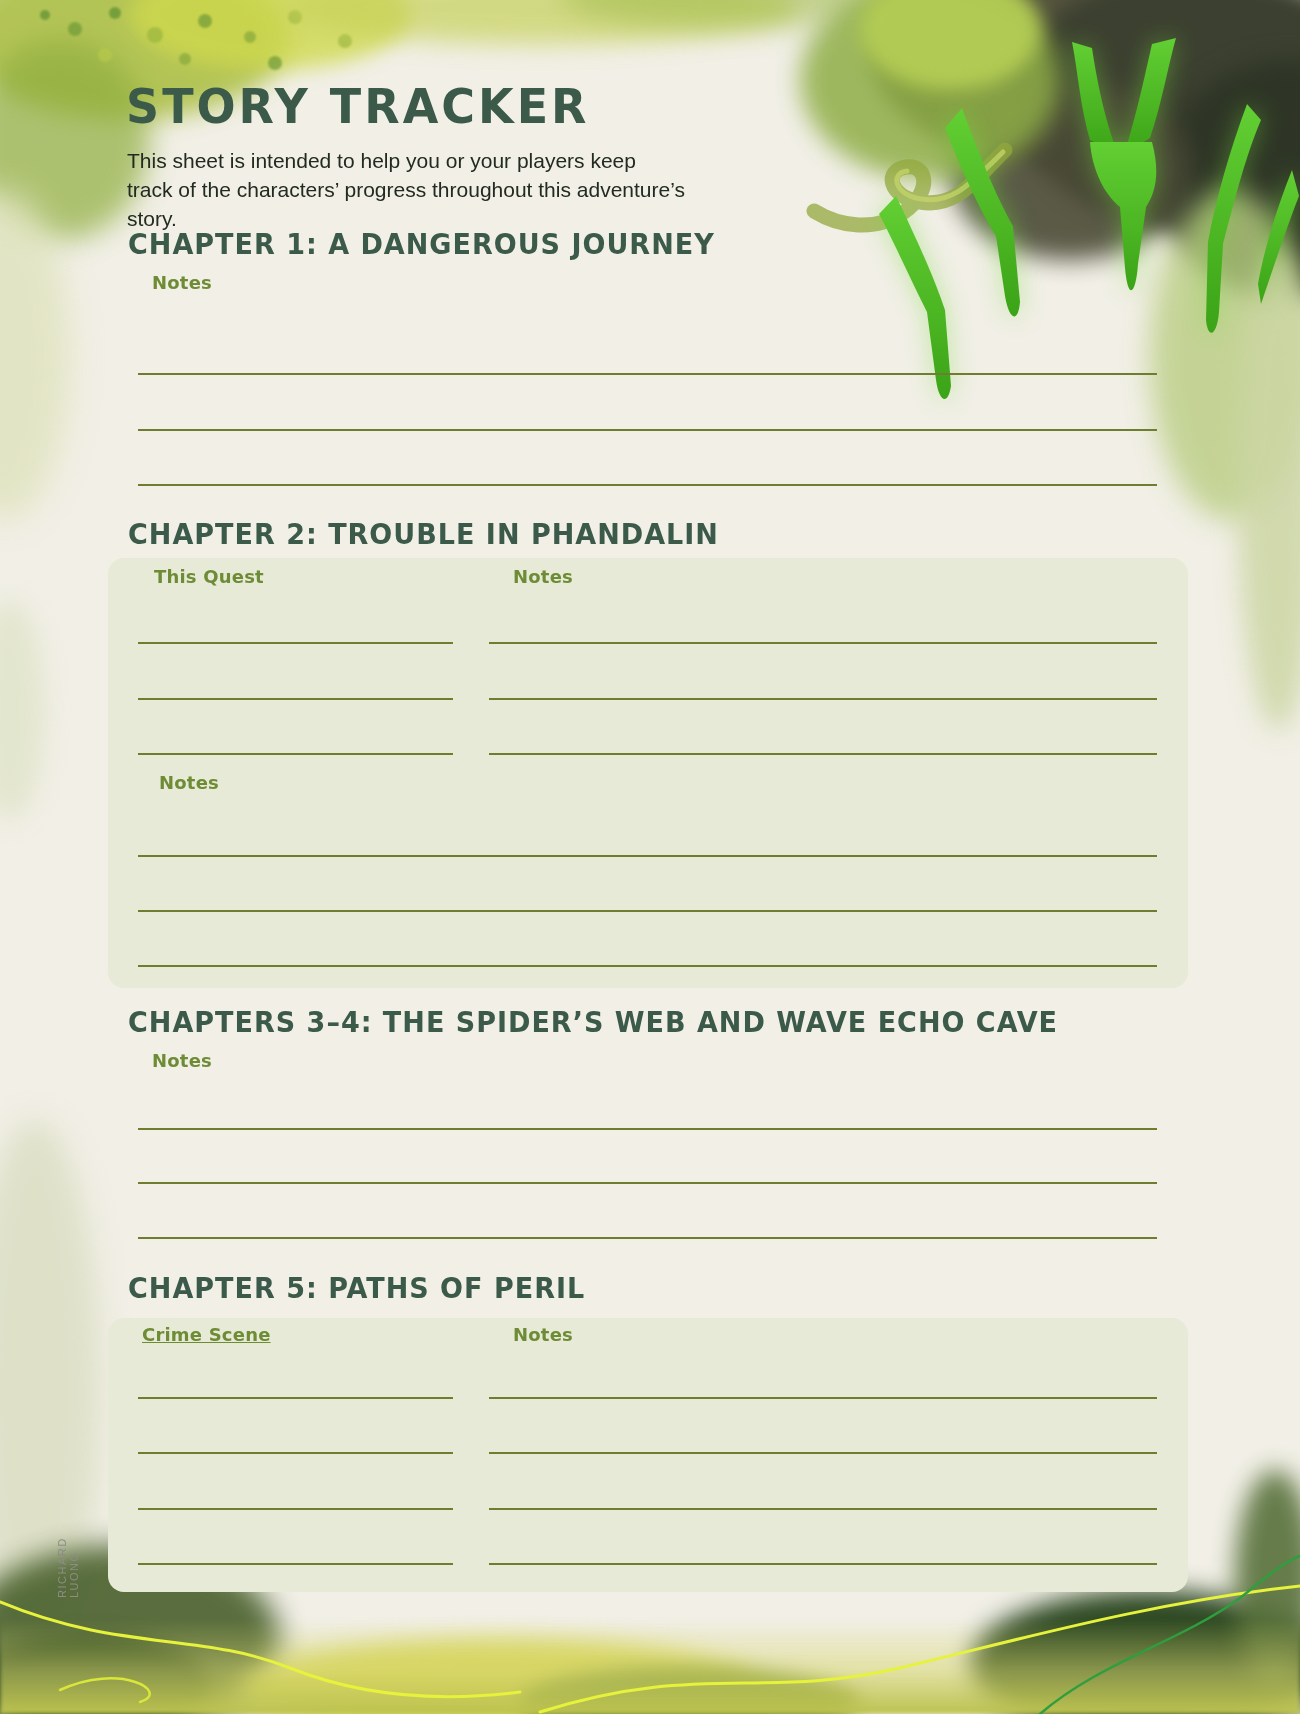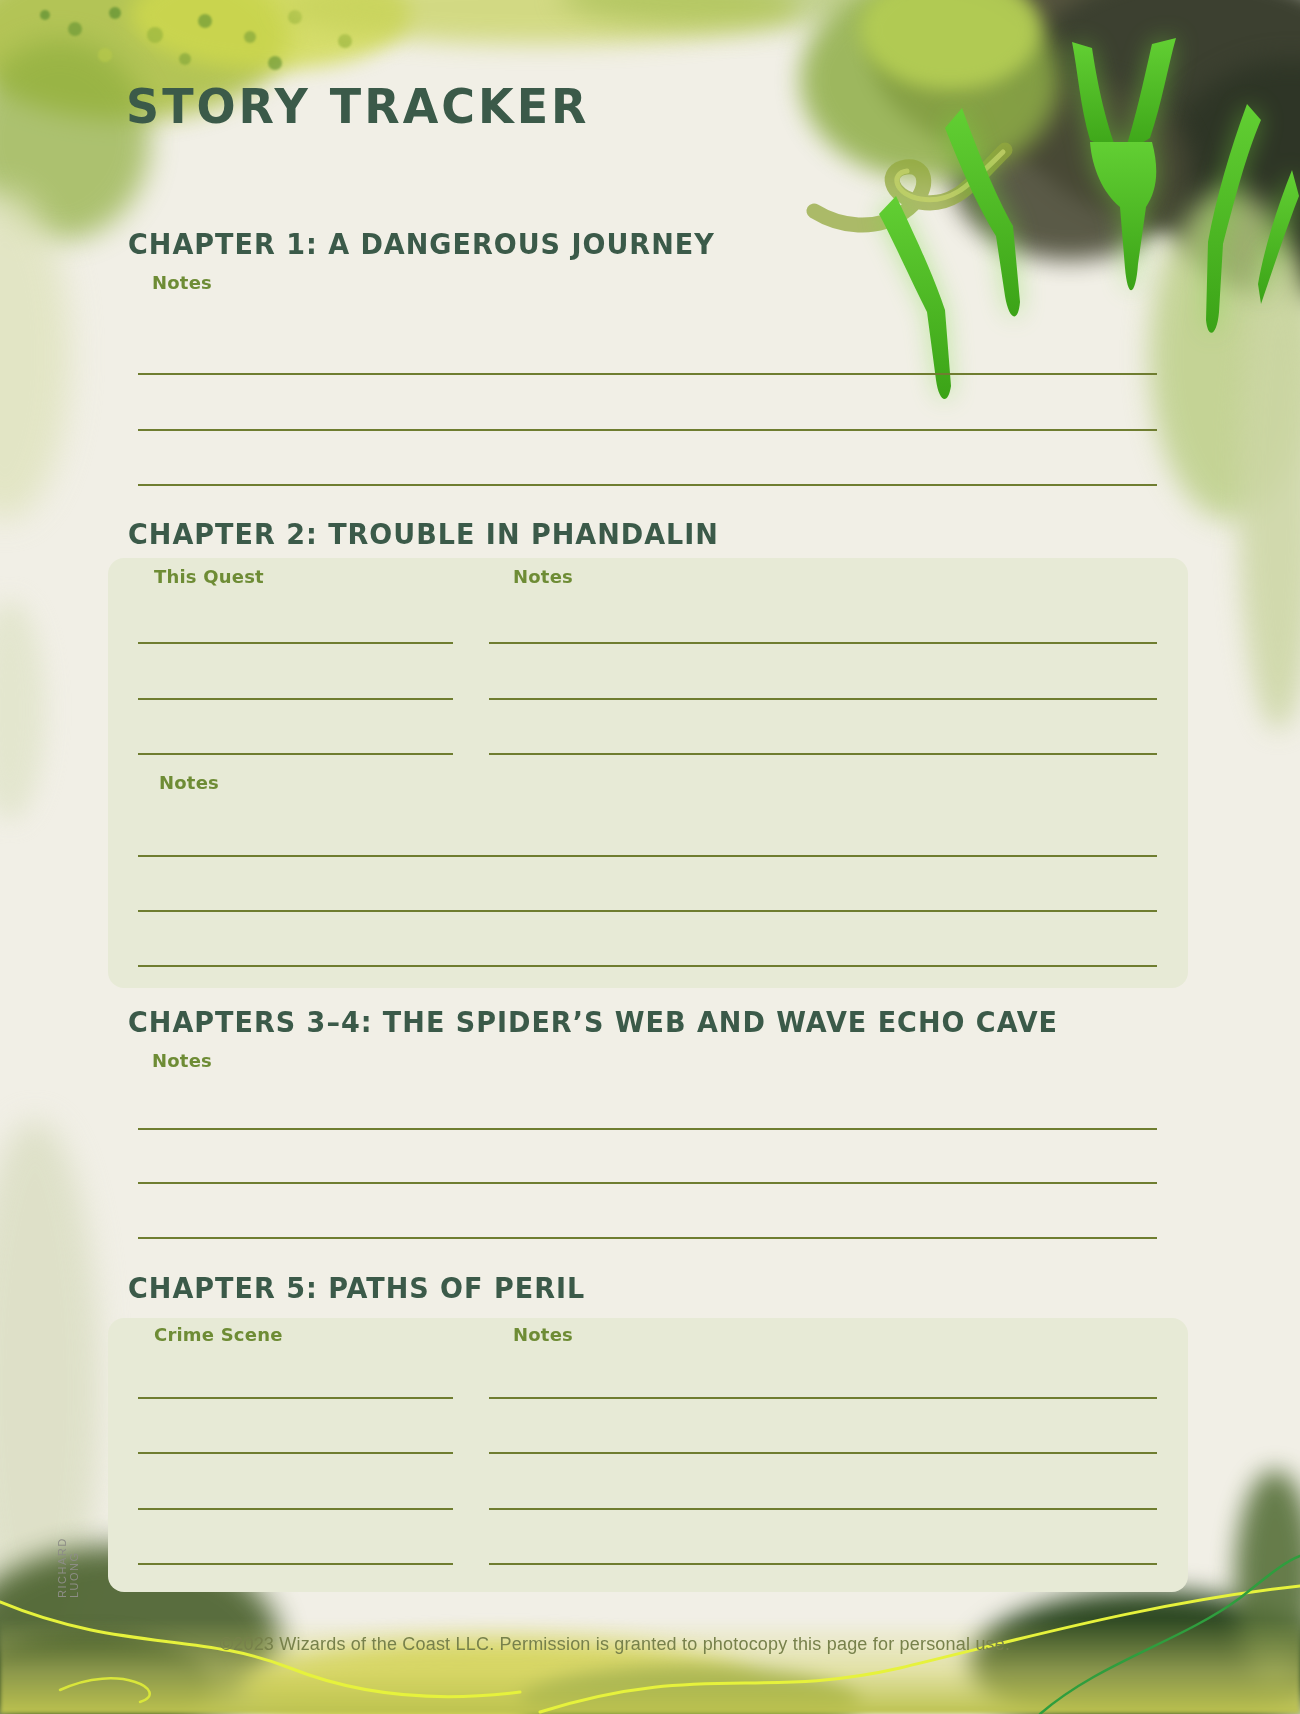--- a/index.html
+++ b/index.html
@@ -118,20 +118,21 @@
         <path d="M60,1690 C120,1662 172,1692 140,1702" stroke="#d9e63a" stroke-width="2.5"></path>
         <path d="M1040,1714 C1100,1662 1180,1642 1240,1598 C1268,1576 1284,1562 1300,1556" stroke="#2f9e3e" stroke-width="2.5"></path>
       </g>
     </svg>
   </div>
 
   <div class="panel" style="top:558px;height:430px;"></div>
   <div class="panel" style="top:1318px;height:274px;"></div>
 
   <div class="title">STORY TRACKER</div>
+  <div class="intro">This sheet is intended to help you or your players keep track of the characters’ progress throughout this adventure’s story.</div>
 
   <div>
     <div class="chapH" style="left:128px;top:228px;">CHAPTER 1: A DANGEROUS JOURNEY</div>
     <div class="lbl" style="left:128px;top:272px;">Notes</div>
     <div class="rule" style="left:138px;top:373px;width:1019px;"></div>
     <div class="rule" style="left:138px;top:429px;width:1019px;"></div>
     <div class="rule" style="left:138px;top:484px;width:1019px;"></div>
   </div>
 
   <div>
@@ -155,28 +156,27 @@
   <div>
     <div class="chapH" style="left:128px;top:1006px;">CHAPTERS 3–4: THE SPIDER’S WEB AND WAVE ECHO CAVE</div>
     <div class="lbl" style="left:128px;top:1050px;">Notes</div>
     <div class="rule" style="left:138px;top:1128px;width:1019px;"></div>
     <div class="rule" style="left:138px;top:1182px;width:1019px;"></div>
     <div class="rule" style="left:138px;top:1237px;width:1019px;"></div>
   </div>
 
   <div>
     <div class="chapH" style="left:128px;top:1272px;">CHAPTER 5: PATHS OF PERIL</div>
-    <div class="lbl" style="left:130px;top:1324px;">Crime Scene</div>
+    <div class="lbl" style="left:118px;top:1324px;text-decoration:underline;">Crime Scene</div>
     <div class="lbl" style="left:489px;top:1324px;">Notes</div>
 
     <div class="rule" style="left:138px;top:1397px;width:315px;"></div>
     <div class="rule" style="left:489px;top:1397px;width:668px;"></div>
     <div class="rule" style="left:138px;top:1452px;width:315px;"></div>
     <div class="rule" style="left:489px;top:1452px;width:668px;"></div>
     <div class="rule" style="left:138px;top:1508px;width:315px;"></div>
     <div class="rule" style="left:489px;top:1508px;width:668px;"></div>
     <div class="rule" style="left:138px;top:1563px;width:315px;"></div>
     <div class="rule" style="left:489px;top:1563px;width:668px;"></div>
   </div>
 
-  <div class="footer">©2023 Wizards of the Coast LLC. Permission is granted to photocopy this page for personal use.</div>
   <div class="credit">RICHARD LUONG</div>
 </div>
 
 </body></html>

